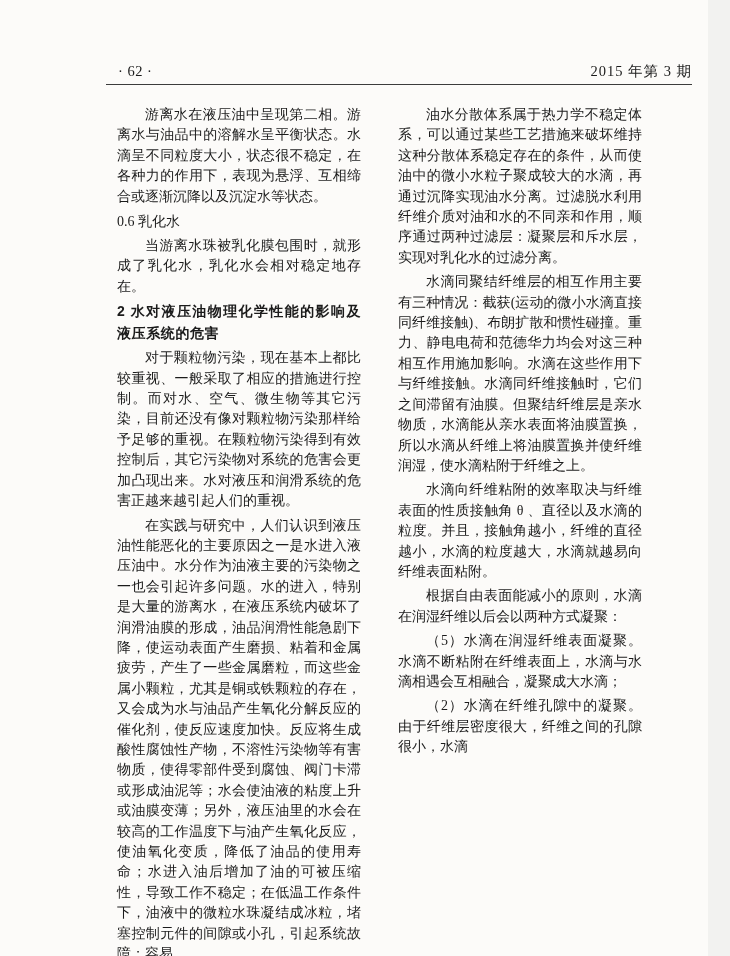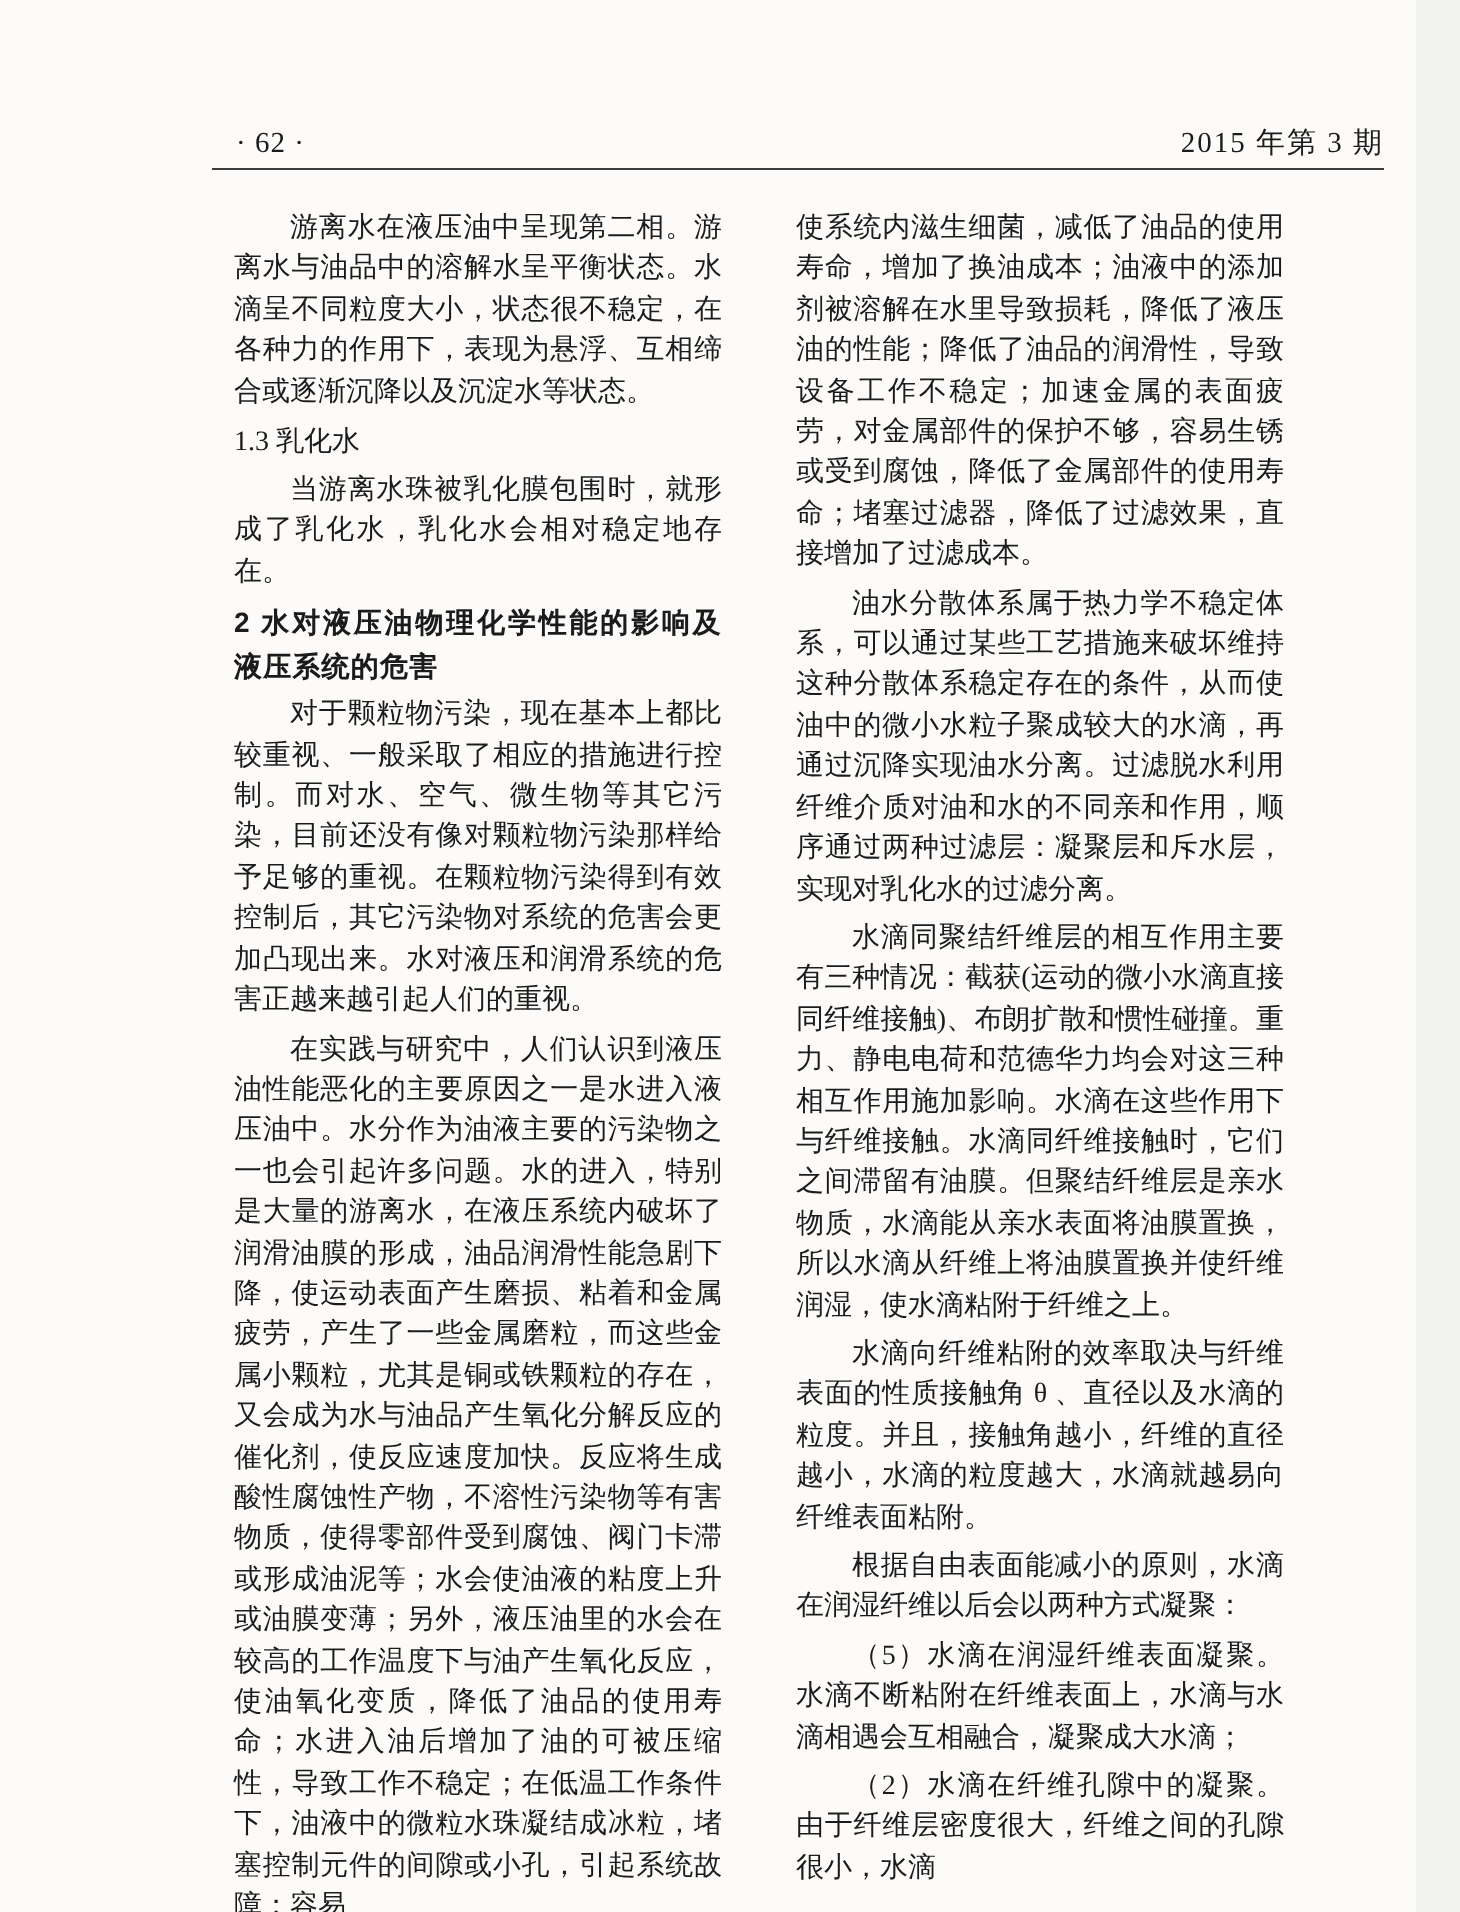--- a/index.html
+++ b/index.html
@@ -73,29 +73,28 @@
     <span class="page-number">· 62 ·</span>
     <span class="issue">2015 年第 3 期</span>
   </div>
 
   <div class="rule"></div>
 
   <div class="columns">
 
     <div class="col">
       <p class="ind">游离水在液压油中呈现第二相。游离水与油品中的溶解水呈平衡状态。水滴呈不同粒度大小，状态很不稳定，在各种力的作用下，表现为悬浮、互相缔合或逐渐沉降以及沉淀水等状态。</p>
-      <p class="sub">1.3 乳化水</p>
+      <p class="sub">0.6 乳化水</p>
       <p class="ind">当游离水珠被乳化膜包围时，就形成了乳化水，乳化水会相对稳定地存在。</p>
       <p class="sec">2 水对液压油物理化学性能的影响及液压系统的危害</p>
       <p class="ind">对于颗粒物污染，现在基本上都比较重视、一般采取了相应的措施进行控制。而对水、空气、微生物等其它污染，目前还没有像对颗粒物污染那样给予足够的重视。在颗粒物污染得到有效控制后，其它污染物对系统的危害会更加凸现出来。水对液压和润滑系统的危害正越来越引起人们的重视。</p>
       <p class="ind">在实践与研究中，人们认识到液压油性能恶化的主要原因之一是水进入液压油中。水分作为油液主要的污染物之一也会引起许多问题。水的进入，特别是大量的游离水，在液压系统内破坏了润滑油膜的形成，油品润滑性能急剧下降，使运动表面产生磨损、粘着和金属疲劳，产生了一些金属磨粒，而这些金属小颗粒，尤其是铜或铁颗粒的存在，又会成为水与油品产生氧化分解反应的催化剂，使反应速度加快。反应将生成酸性腐蚀性产物，不溶性污染物等有害物质，使得零部件受到腐蚀、阀门卡滞或形成油泥等；水会使油液的粘度上升或油膜变薄；另外，液压油里的水会在较高的工作温度下与油产生氧化反应，使油氧化变质，降低了油品的使用寿命；水进入油后增加了油的可被压缩性，导致工作不稳定；在低温工作条件下，油液中的微粒水珠凝结成冰粒，堵塞控制元件的间隙或小孔，引起系统故障；容易</p>
     </div>
 
     <div class="col">
-      <p>使系统内滋生细菌，减低了油品的使用寿命，增加了换油成本；油液中的添加剂被溶解在水里导致损耗，降低了液压油的性能；降低了油品的润滑性，导致设备工作不稳定；加速金属的表面疲劳，对金属部件的保护不够，容易生锈或受到腐蚀，降低了金属部件的使用寿命；堵塞过滤器，降低了过滤效果，直接增加了过滤成本。</p>
       <p class="ind">油水分散体系属于热力学不稳定体系，可以通过某些工艺措施来破坏维持这种分散体系稳定存在的条件，从而使油中的微小水粒子聚成较大的水滴，再通过沉降实现油水分离。过滤脱水利用纤维介质对油和水的不同亲和作用，顺序通过两种过滤层：凝聚层和斥水层，实现对乳化水的过滤分离。</p>
       <p class="ind">水滴同聚结纤维层的相互作用主要有三种情况：截获(运动的微小水滴直接同纤维接触)、布朗扩散和惯性碰撞。重力、静电电荷和范德华力均会对这三种相互作用施加影响。水滴在这些作用下与纤维接触。水滴同纤维接触时，它们之间滞留有油膜。但聚结纤维层是亲水物质，水滴能从亲水表面将油膜置换，所以水滴从纤维上将油膜置换并使纤维润湿，使水滴粘附于纤维之上。</p>
       <p class="ind">水滴向纤维粘附的效率取决与纤维表面的性质接触角 θ 、直径以及水滴的粒度。并且，接触角越小，纤维的直径越小，水滴的粒度越大，水滴就越易向纤维表面粘附。</p>
       <p class="ind">根据自由表面能减小的原则，水滴在润湿纤维以后会以两种方式凝聚：</p>
       <p class="ind">（5）水滴在润湿纤维表面凝聚。水滴不断粘附在纤维表面上，水滴与水滴相遇会互相融合，凝聚成大水滴；</p>
       <p class="ind">（2）水滴在纤维孔隙中的凝聚。由于纤维层密度很大，纤维之间的孔隙很小，水滴</p>
     </div>
 
   </div>
 </div>

